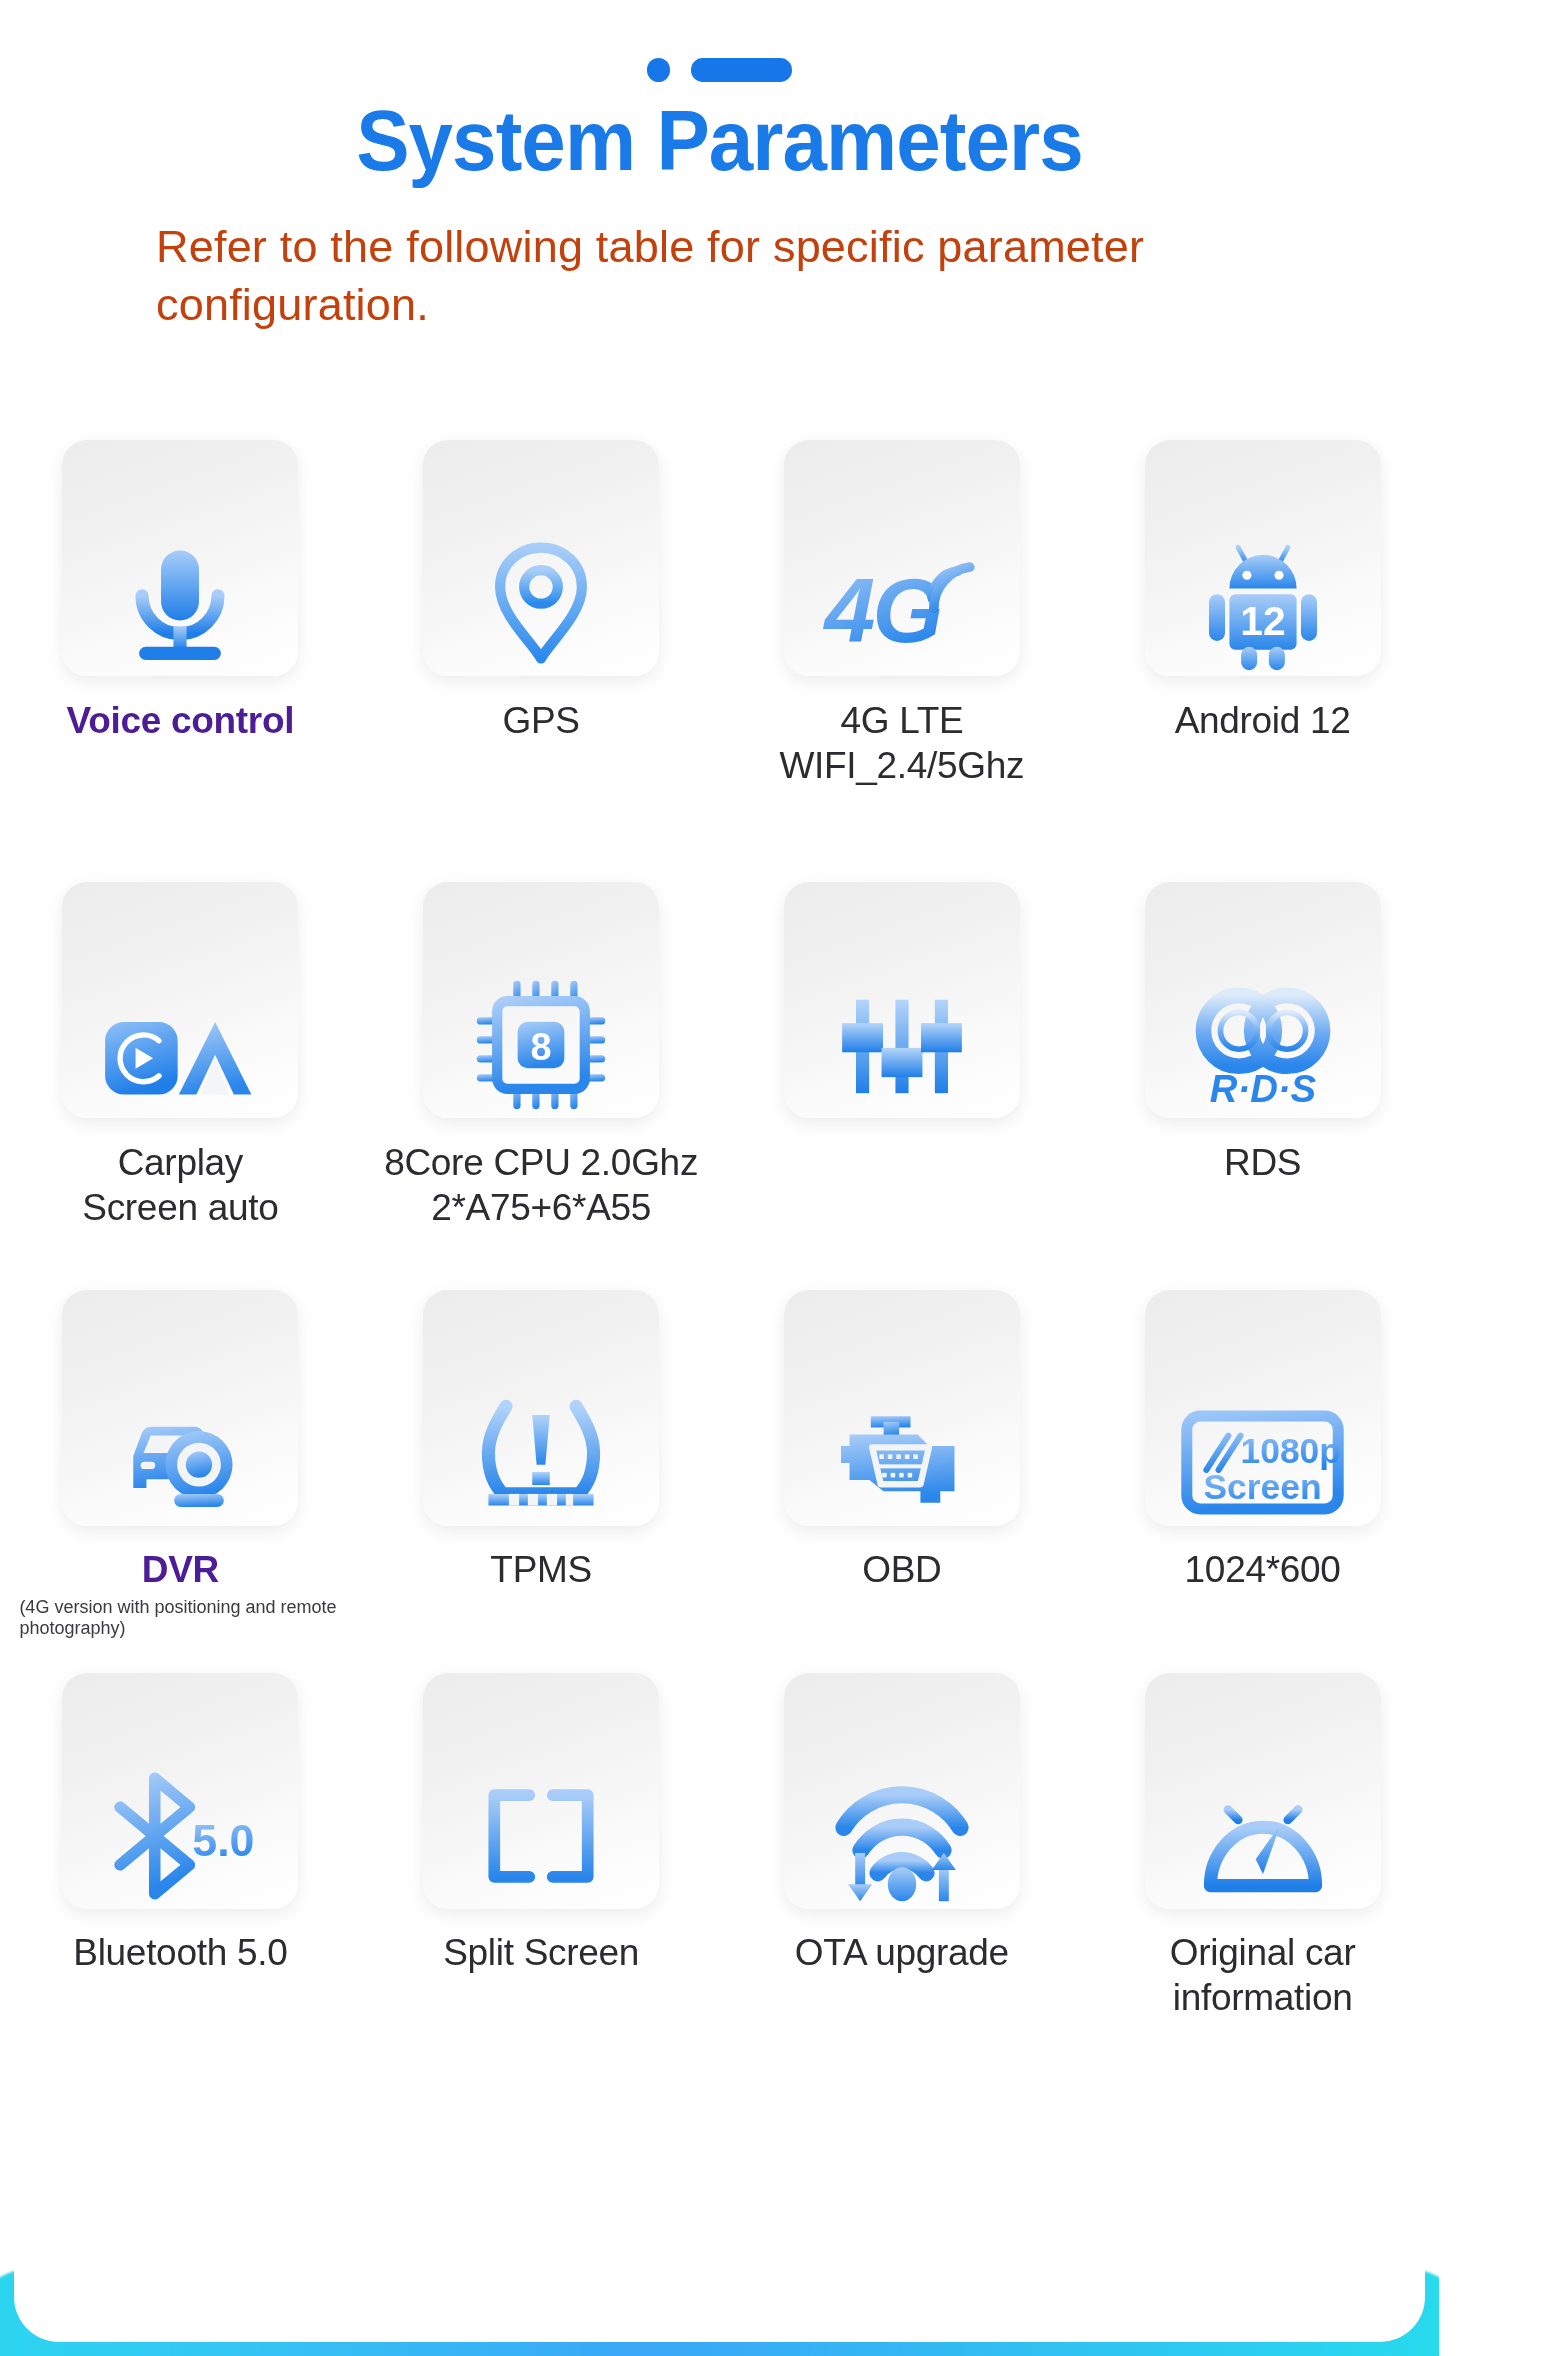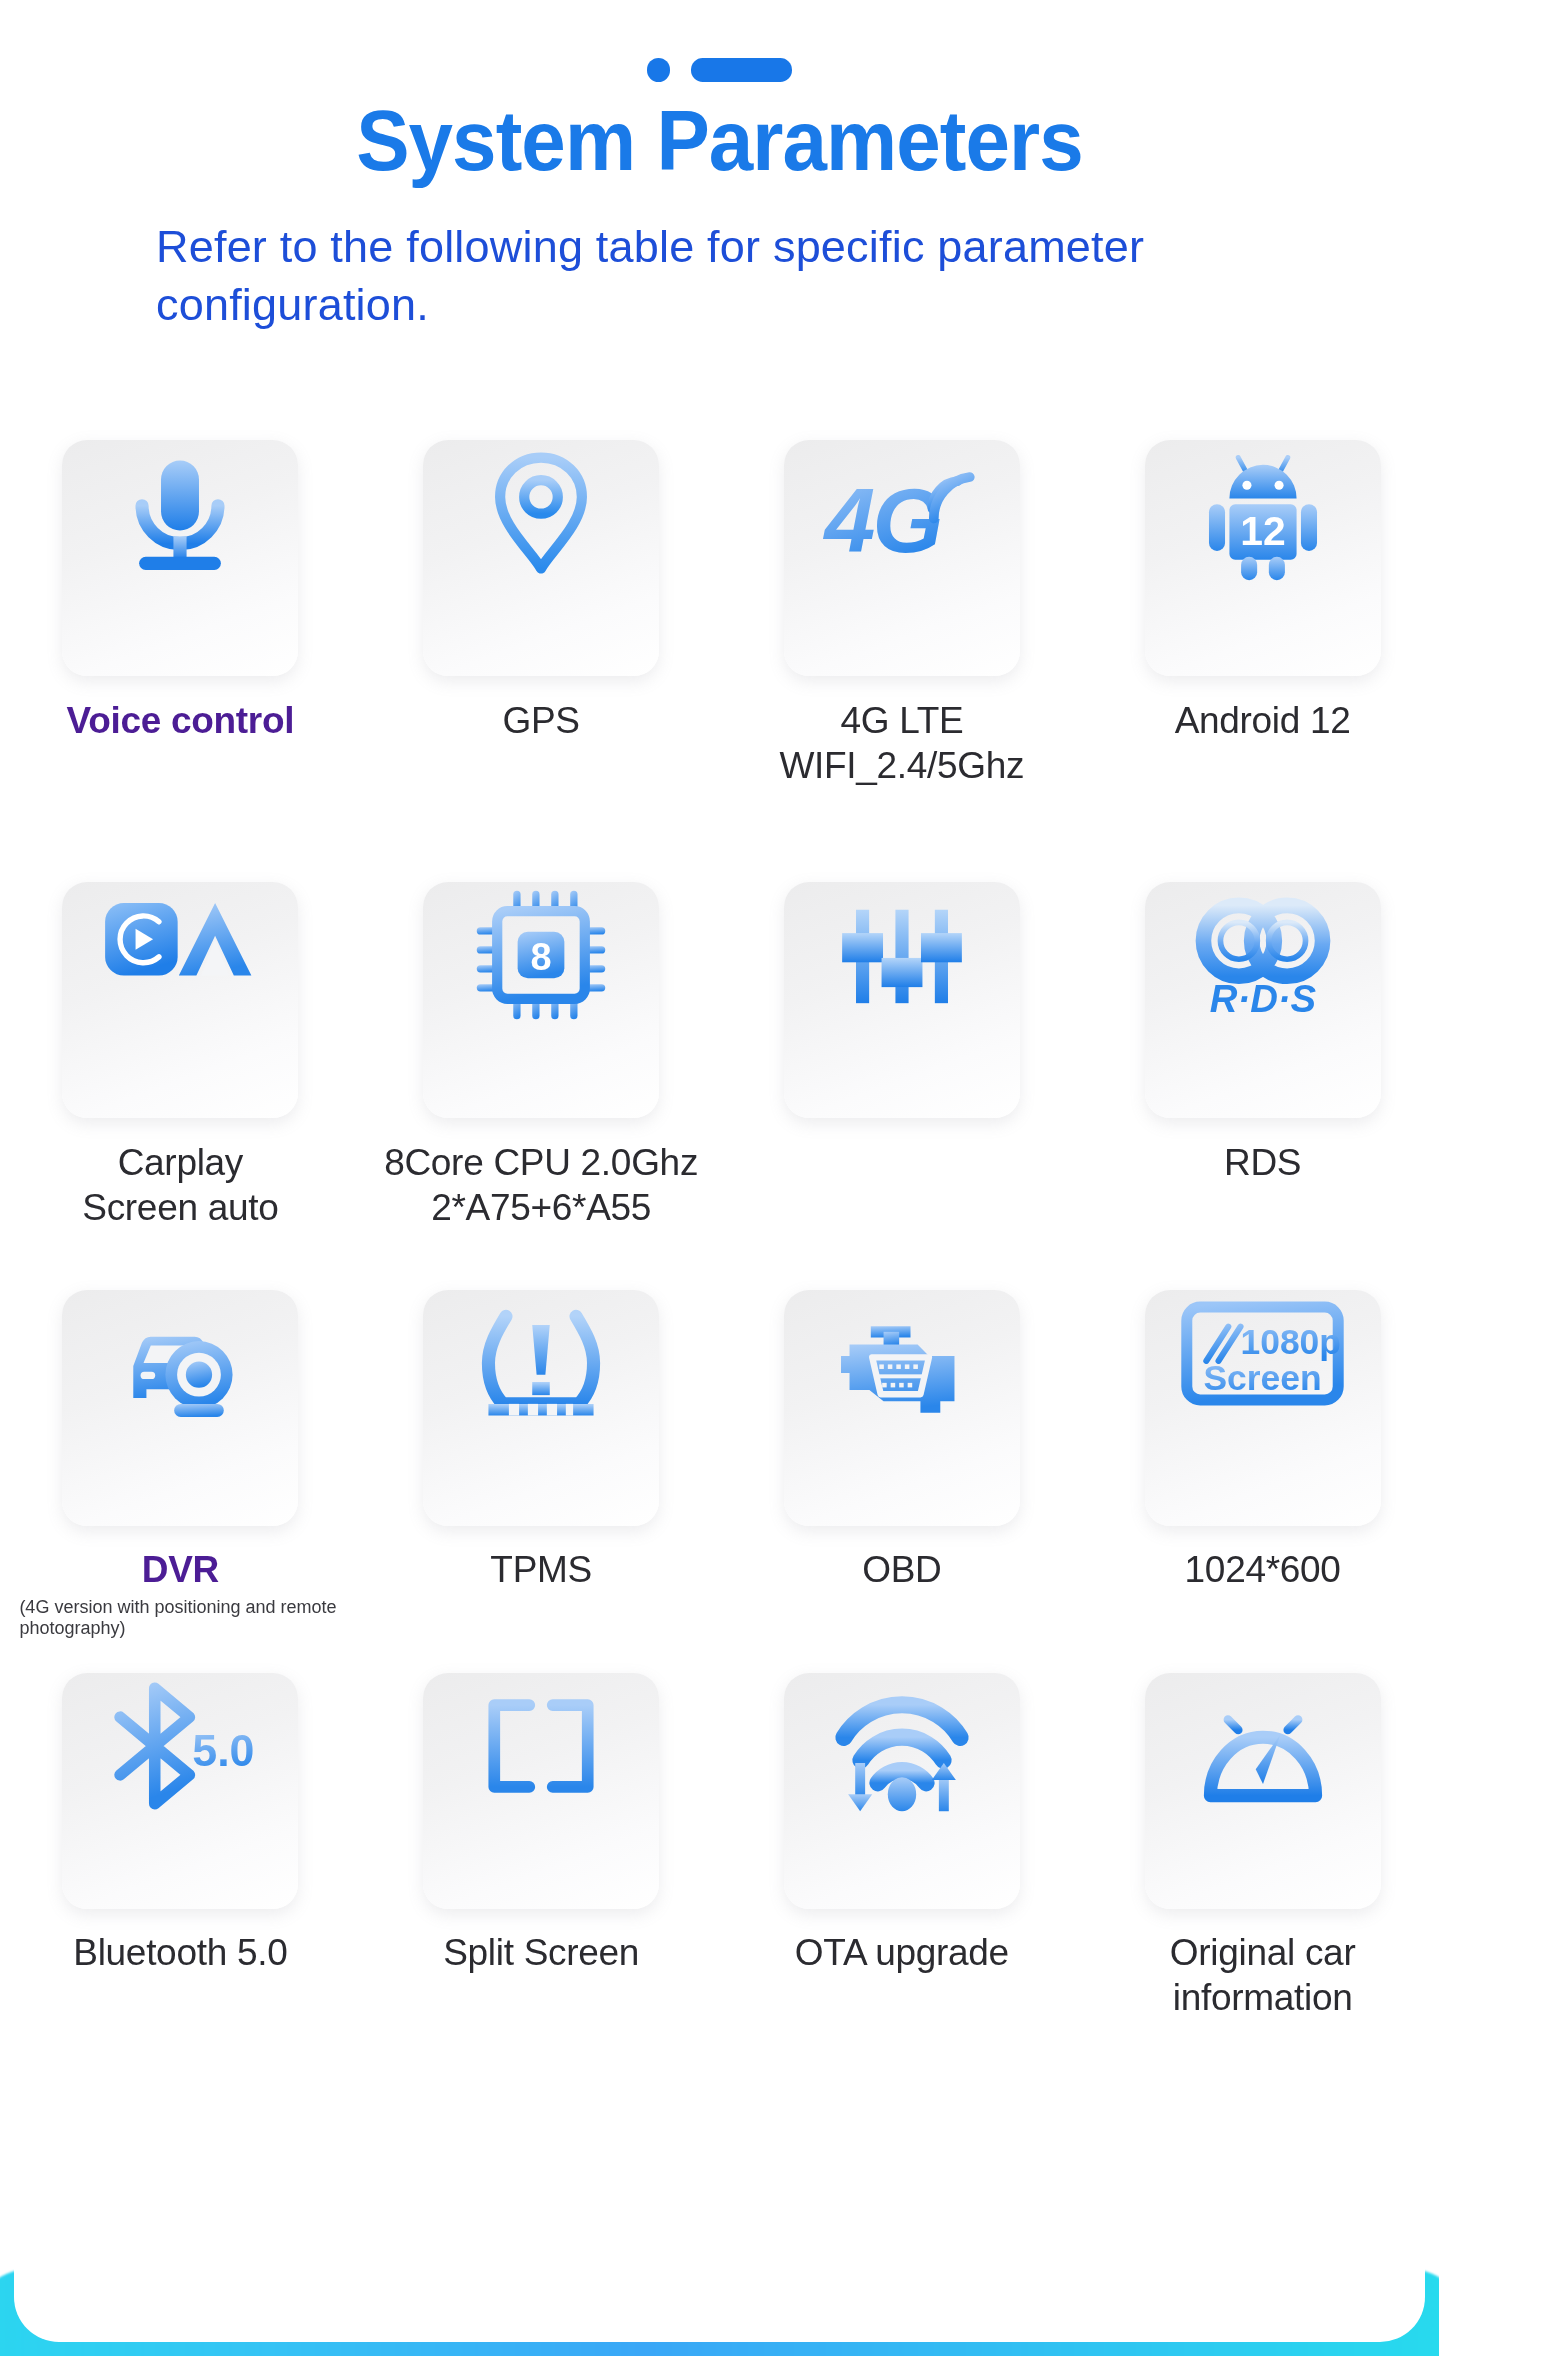--- a/index.html
+++ b/index.html
@@ -53,21 +53,21 @@
     transform: scaleX(0.93);
   }
 
   .subtitle {
     margin: 33px auto 16px auto;
     width: 1365px;
     padding-left: 119px;
     font-size: 45px;
     line-height: 1.28;
     font-weight: 400;
-    color: #1d4ed8;
+    color: #c2410c;
     text-align: left;
     letter-spacing: 0.2px;
   }
 
   
   .grid {
     margin: 107px auto 0 auto;
     width: 1443px;
     display: grid;
     grid-template-columns: repeat(4, 1fr);
@@ -80,21 +80,21 @@
     align-items: center;
   }
 
   .card {
     width: 236px;
     height: 236px;
     border-radius: 25px;
     background: linear-gradient(160deg, #ececed 0%, #f2f2f3 38%, #fbfbfc 75%, #ffffff 100%);
     box-shadow: 0 5.9px 15.6px rgba(140,146,158,0.16);
     display: flex;
-    align-items: flex-start;
+    align-items: flex-end;
     justify-content: center;
     flex: 0 0 auto;
   }
   .card svg { display: block; }
 
   .cap {
     margin-top: 21.5px;
     text-align: center;
     font-size: 37px;
     line-height: 1.22;

